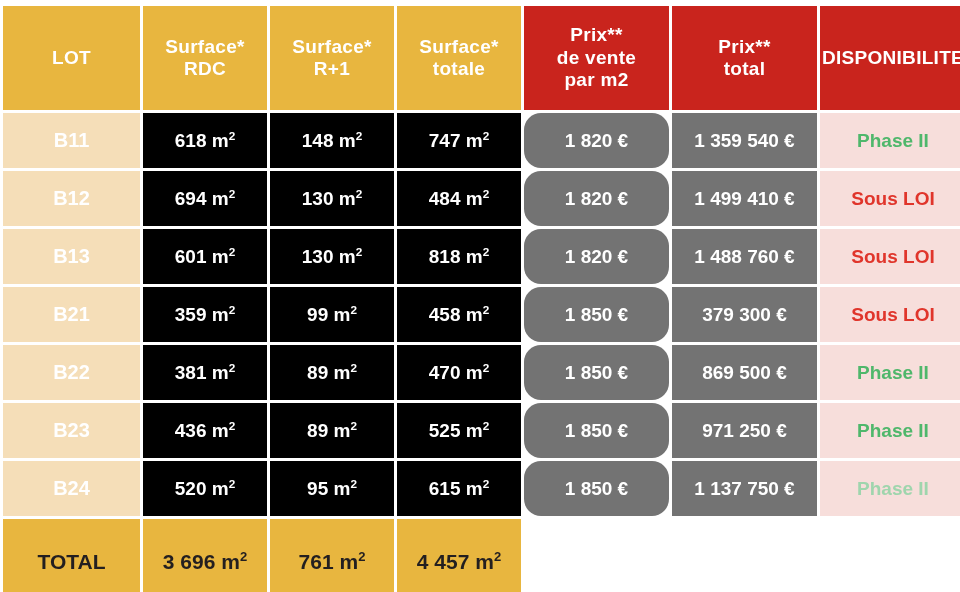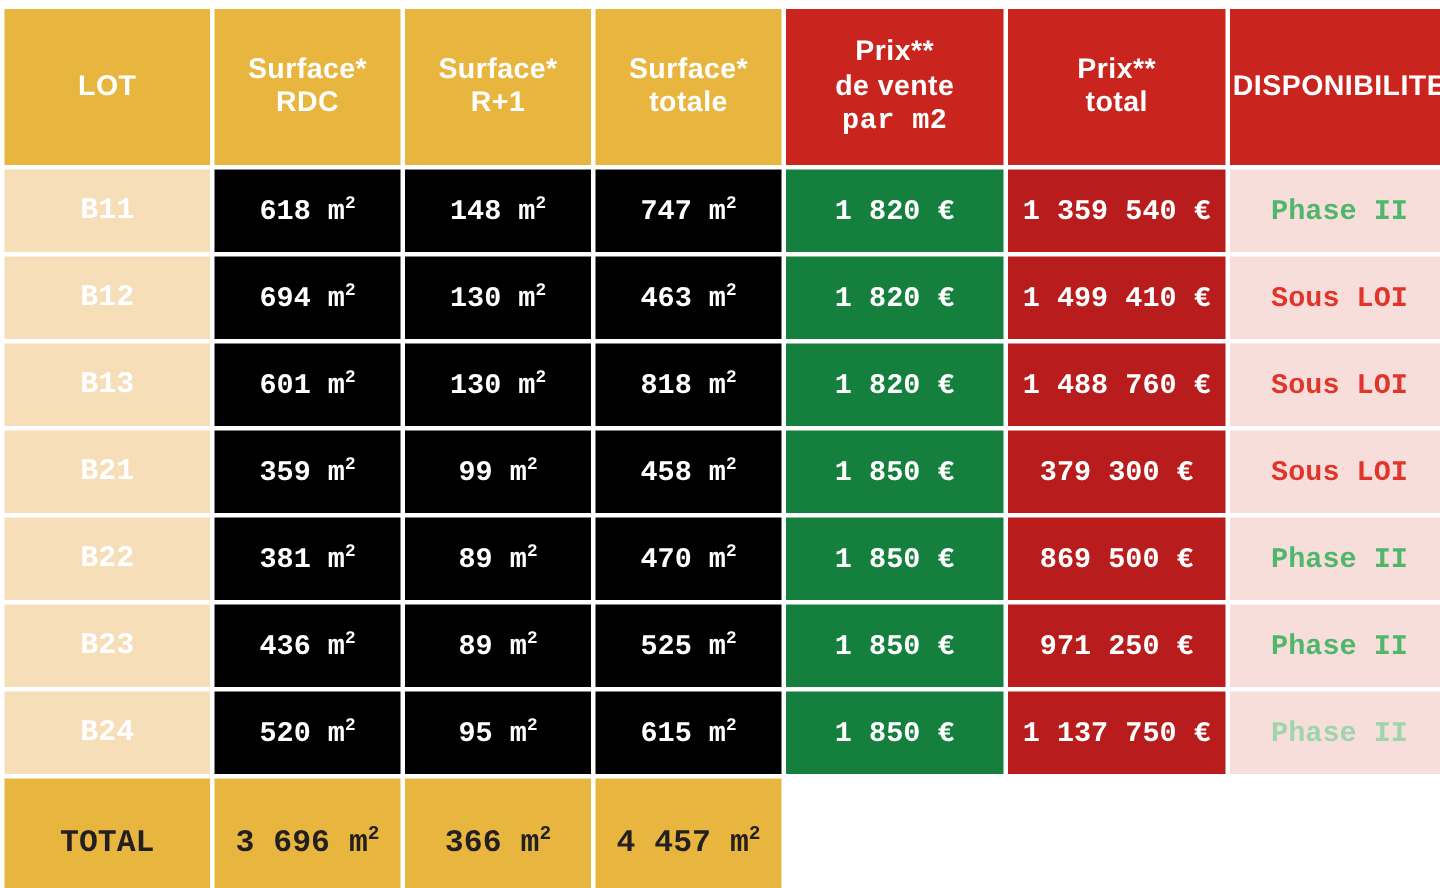--- a/index.html
+++ b/index.html
@@ -43,37 +43,37 @@
     font-size: 19px;
     letter-spacing: 0.3px;
     line-height: 1.18;
   }
   thead th.head-yellow { background: #e8b63f; }
   thead th.head-red    { background: #c9241d; }
 
   tbody td {
     height: 55px;
     font-size: 19px;
-    font-family: Liberation Mono, monospace;
   }
   td.cell-lot {
     background: #f5deb8;
     color: #231f20;
     font-size: 20px;
   }
   td.cell-surface {
     background: #000000;
     color: #231f20;
   }
   td.cell-price {
-    background: #15803d;
-    color: #231f20;
+    background: #737373;
+    color: #231f20;
+    border-radius: 17px;
   }
   td.cell-price-total {
-    background: #b91c1c;
+    background: #737373;
     color: #231f20;
   }
   td.cell-dispo {
     background: #f7dedb;
     font-size: 19px;
   }
   td.cell-dispo.phase { color: #4fb76b; }
   td.cell-dispo.phase-faded { color: #9fd5ad; }
   td.cell-dispo.sousloi { color: #e0352b; }
 
@@ -90,21 +90,21 @@
     color: #231f20;
   }
   tr.total-row td.total-empty {
     background: #ffffff;
   }
   sup {
     font-size: 0.62em;
     vertical-align: super;
     line-height: 0;
   }
-  .nowrap { white-space: nowrap; font-family: Liberation Mono, monospace; }
+  .nowrap { white-space: nowrap; }
 </style>
 </head>
 <body>
 
 <table class="lot-table">
   <colgroup>
     <col class="c-lot">
     <col class="c-rdc">
     <col class="c-r1">
     <col class="c-tot">
@@ -150,21 +150,21 @@
       <td class="cell-surface"><span>148 m</span><sup>2</sup></td>
       <td class="cell-surface"><span>747 m</span><sup>2</sup></td>
       <td class="cell-price">1 820 €</td>
       <td class="cell-price-total">1 359 540 €</td>
       <td class="cell-dispo phase">Phase II</td>
     </tr>
     <tr>
       <td class="cell-lot">B12</td>
       <td class="cell-surface"><span>694 m</span><sup>2</sup></td>
       <td class="cell-surface"><span>130 m</span><sup>2</sup></td>
-      <td class="cell-surface"><span>463 m</span><sup>2</sup></td>
+      <td class="cell-surface"><span>484 m</span><sup>2</sup></td>
       <td class="cell-price">1 820 €</td>
       <td class="cell-price-total">1 499 410 €</td>
       <td class="cell-dispo sousloi">Sous LOI</td>
     </tr>
     <tr>
       <td class="cell-lot">B13</td>
       <td class="cell-surface"><span>601 m</span><sup>2</sup></td>
       <td class="cell-surface"><span>130 m</span><sup>2</sup></td>
       <td class="cell-surface"><span>818 m</span><sup>2</sup></td>
       <td class="cell-price">1 820 €</td>
@@ -203,20 +203,20 @@
       <td class="cell-surface"><span>520 m</span><sup>2</sup></td>
       <td class="cell-surface"><span>95 m</span><sup>2</sup></td>
       <td class="cell-surface"><span>615 m</span><sup>2</sup></td>
       <td class="cell-price">1 850 €</td>
       <td class="cell-price-total">1 137 750 €</td>
       <td class="cell-dispo phase-faded">Phase II</td>
     </tr>
     <tr class="total-row">
       <td class="total-label">TOTAL</td>
       <td class="total-val"><span>3 696 m</span><sup>2</sup></td>
-      <td class="total-val"><span>366 m</span><sup>2</sup></td>
+      <td class="total-val"><span>761 m</span><sup>2</sup></td>
       <td class="total-val"><span>4 457 m</span><sup>2</sup></td>
       <td class="total-empty"></td>
       <td class="total-empty"></td>
       <td class="total-empty"></td>
     </tr>
   </tbody>
 </table>
 
 </body></html>

